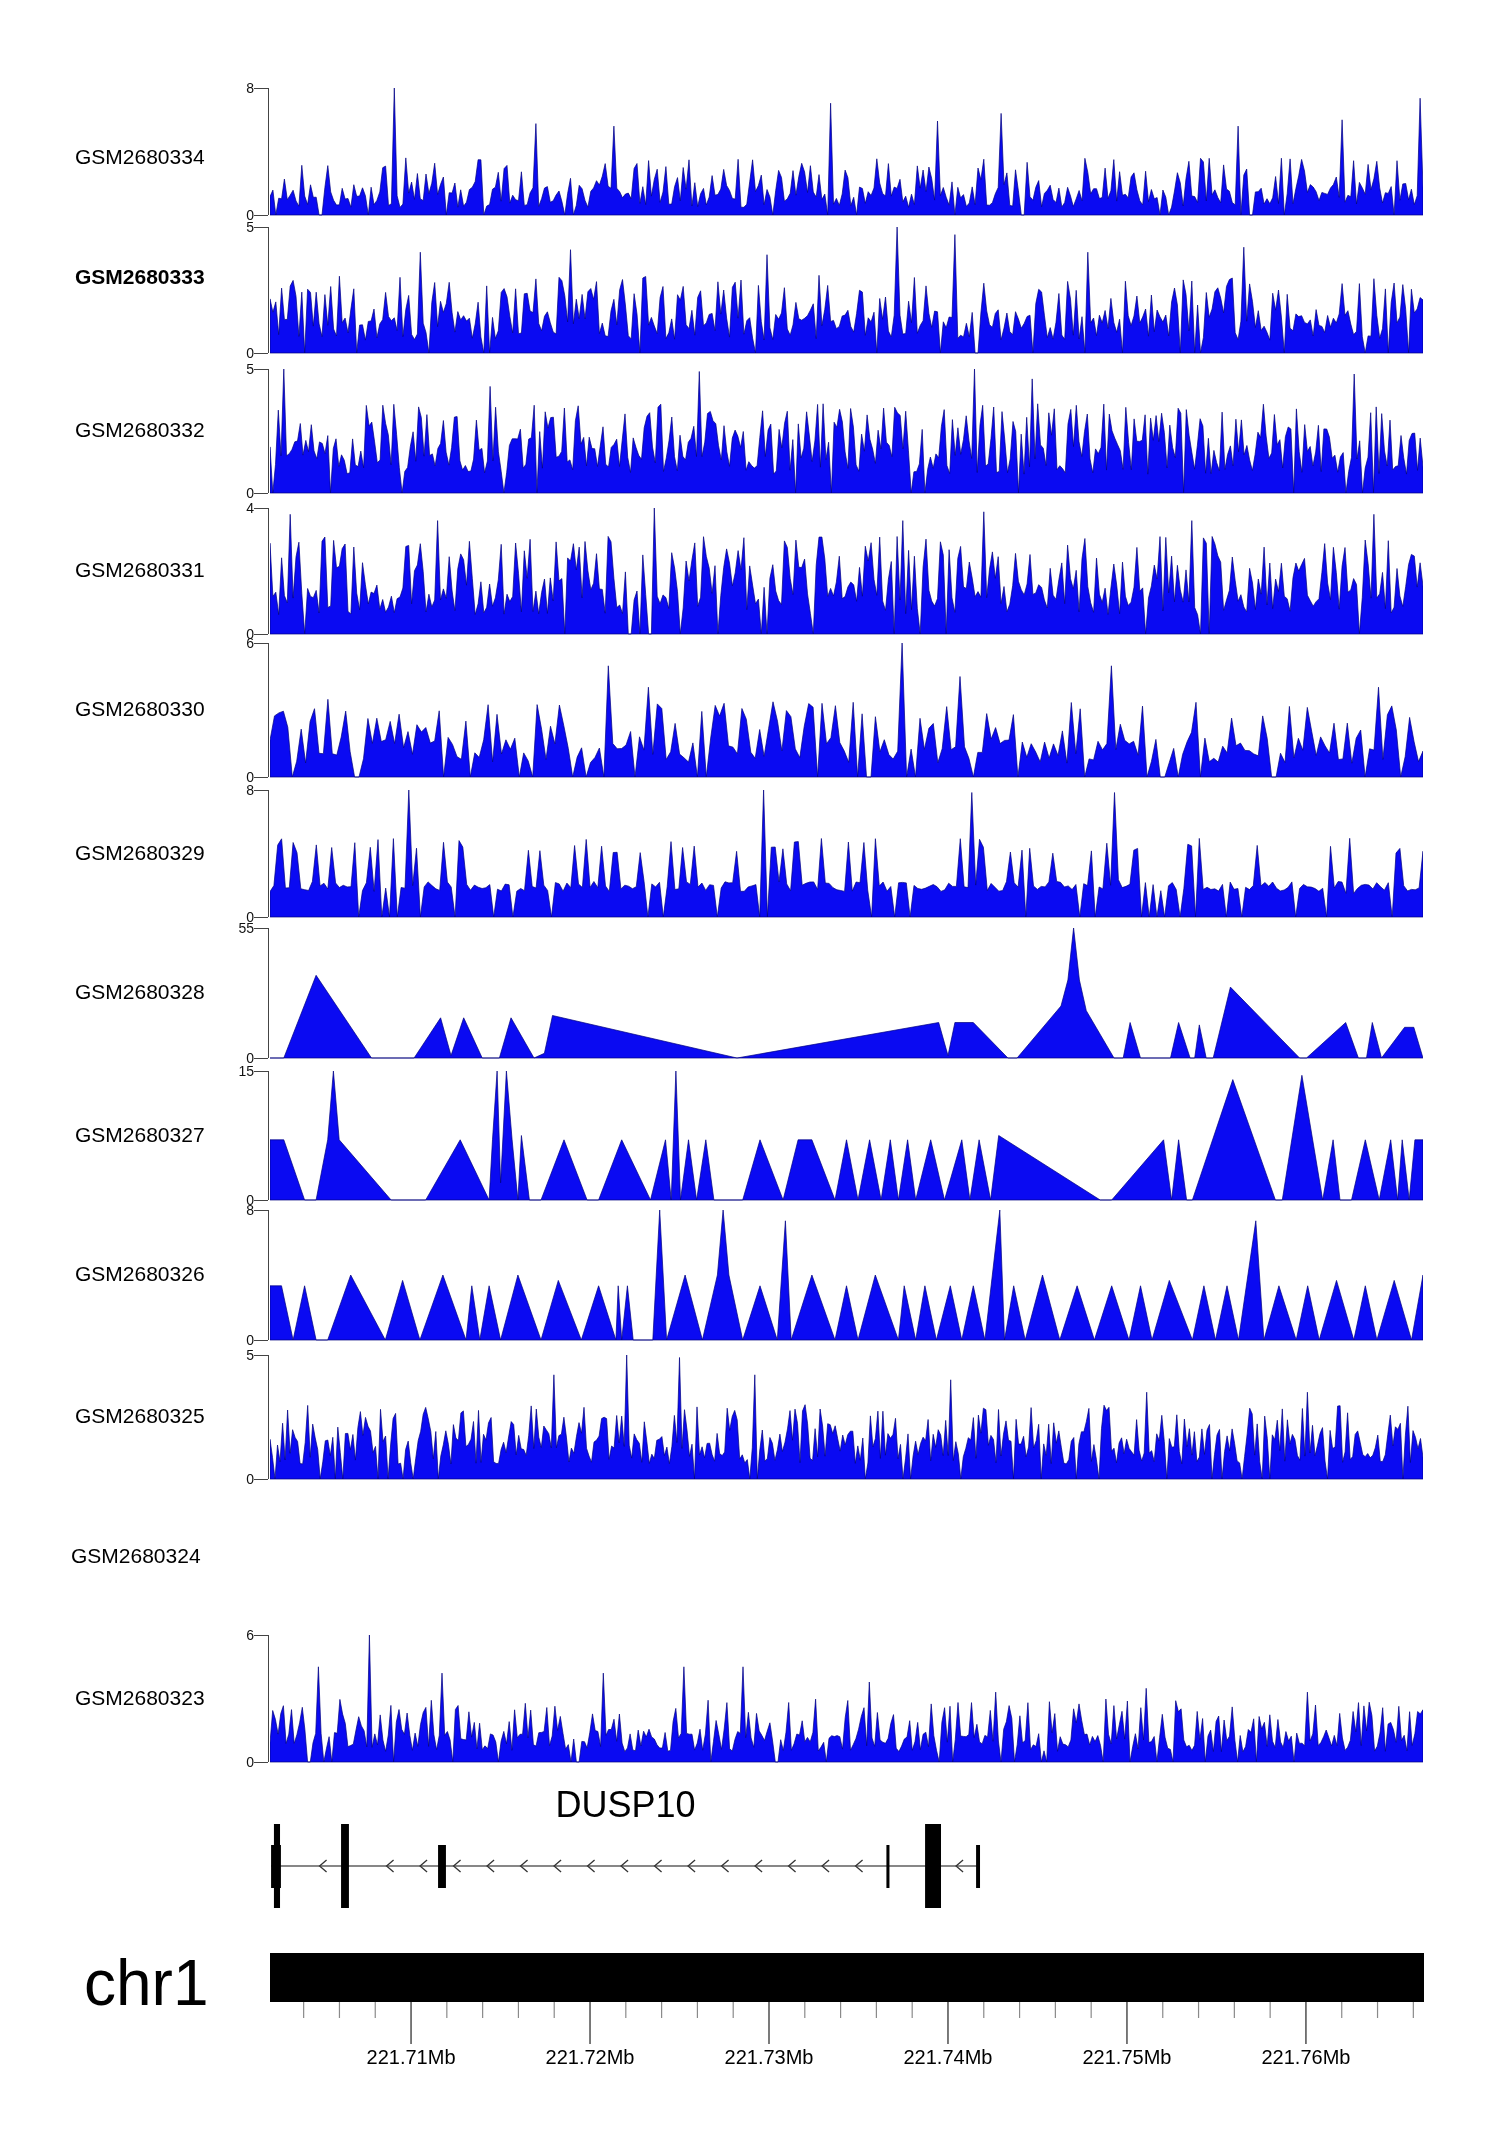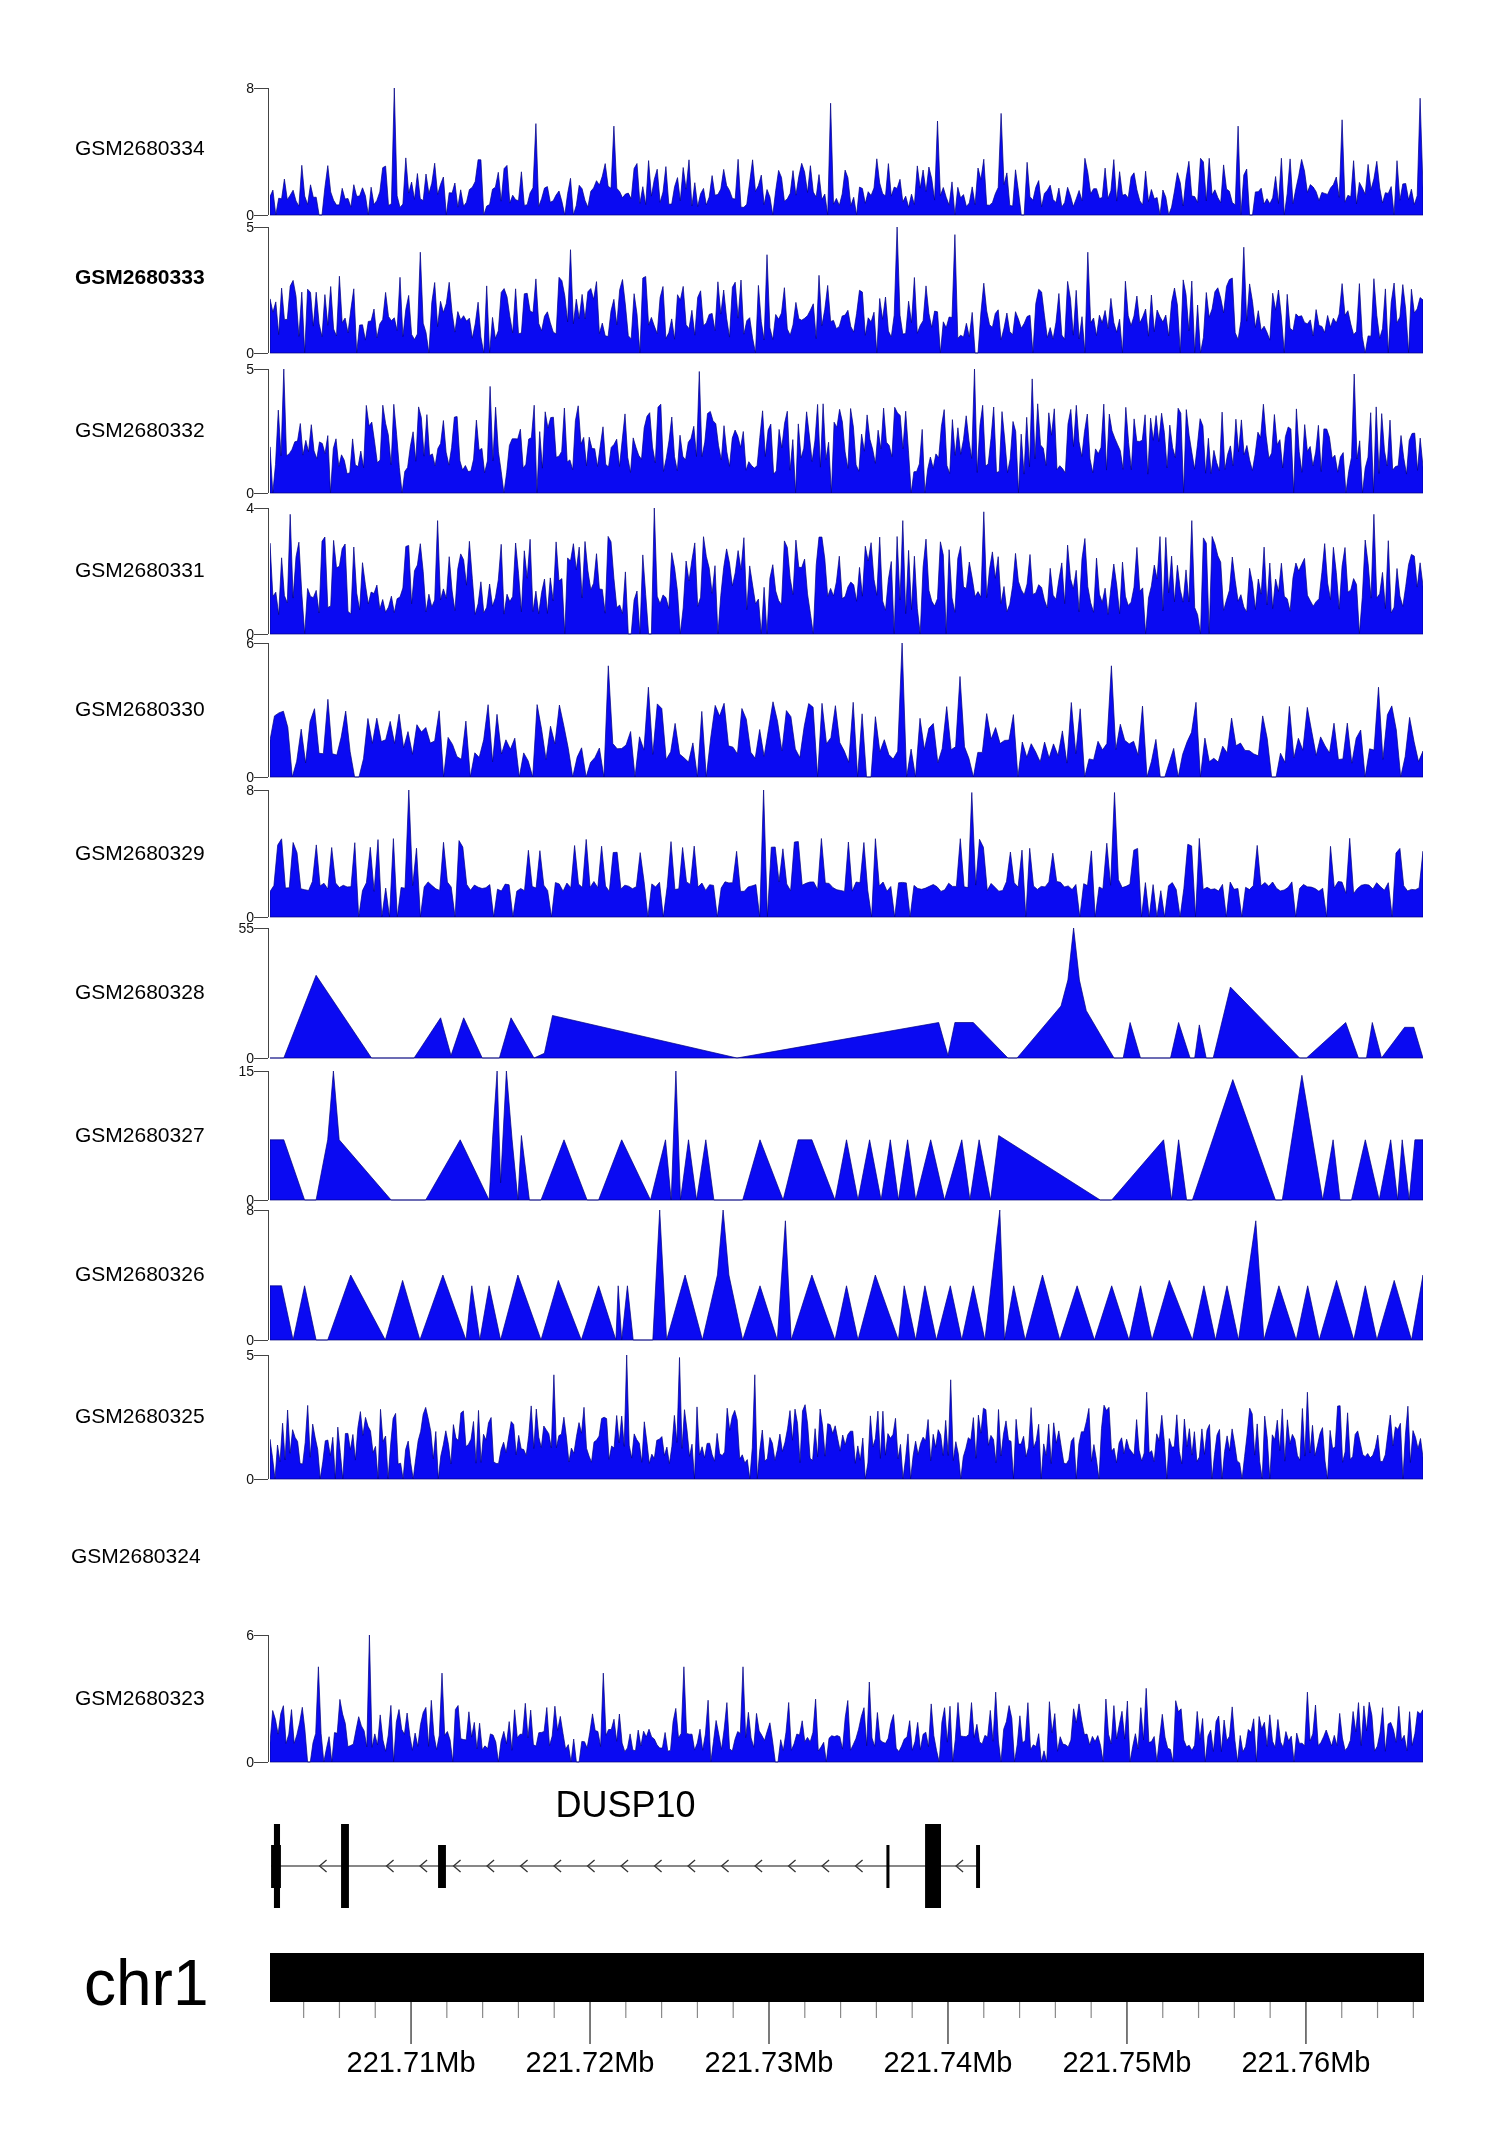--- a/index.html
+++ b/index.html
@@ -2,31 +2,31 @@
 <html><head>
 <meta charset="utf-8">
 <style>
   html,body{margin:0;padding:0;background:#ffffff;}
   body{width:1500px;height:2140px;position:relative;font-family:"Liberation Sans",sans-serif;color:#000;}
   #genome-view{position:absolute;left:0;top:0;width:1500px;height:2140px;overflow:hidden;}
   .gsm-label{position:absolute;font-size:21px;color:#000;white-space:nowrap;}
   .axis-num{position:absolute;font-size:14px;color:#111;text-align:right;width:50px;}
   .bracket-line{position:absolute;background:#444;}
   .track-svg{position:absolute;}
-  .tick-label{position:absolute;font-size:29px;color:#000;text-align:center;width:130px;white-space:nowrap;}
+  .tick-label{position:absolute;font-size:20px;color:#000;text-align:center;width:130px;white-space:nowrap;}
   #gene-label{position:absolute;font-size:36px;color:#000;text-align:center;width:220px;}
   #chrom-label{position:absolute;font-size:64px;color:#000;}
   #ideogram-bar{position:absolute;background:#000;}
 </style>
 </head>
 <body>
 
 <div id="genome-view">
   <div id="tracks">
-      <div class="gsm-label" style="left: 75px; top: 136px;">GSM2680334</div>
+      <div class="gsm-label" style="left: 75px; top: 145px;">GSM2680334</div>
       <div class="axis-num" style="left: 204px; top: 80px;">8</div>
       <div class="axis-num" style="left: 204px; top: 207px;">0</div>
       <div class="bracket-line" style="left: 268px; top: 88px; width: 1px; height: 127px;"></div>
       <div class="bracket-line" style="left: 254px; top: 88px; width: 14px; height: 1px;"></div>
       <div class="bracket-line" style="left: 254px; top: 215px; width: 14px; height: 1px;"></div>
       <svg class="track-svg" width="1153" height="128" style="left: 270px; top: 88px;">
         <polygon points="0,127 0.0,108.6 2.9,102.1 5.8,127.0 8.7,110.2 11.6,110.8 14.4,91.0 17.3,111.7 20.2,107.2 23.1,102.2 26.0,112.9 28.9,118.2 31.8,77.3 34.7,108.1 37.6,116.5 40.5,96.8 43.3,109.3 46.2,109.2 49.1,127.0 52.0,127.0 54.9,99.4 57.8,77.6 60.7,103.9 63.6,112.3 66.5,117.0 69.4,116.8 72.2,100.3 75.1,111.0 78.0,110.5 80.9,119.2 83.8,96.7 86.7,108.3 89.6,108.0 92.5,99.8 95.4,107.7 98.3,127.0 101.1,99.2 104.0,116.6 106.9,112.4 109.8,103.9 112.7,79.7 115.6,78.1 118.5,117.5 121.4,115.7 124.3,0.0 127.1,107.8 130.0,119.4 132.9,116.1 135.8,69.9 138.7,105.1 141.6,94.1 144.5,111.4 147.4,85.5 150.3,110.9 153.2,112.5 156.0,86.0 158.9,105.5 161.8,95.2 164.7,75.2 167.6,106.5 170.5,96.5 173.4,89.0 176.3,127.0 179.2,104.7 182.1,105.0 184.9,95.0 187.8,119.2 190.7,101.8 193.6,118.2 196.5,114.2 199.4,101.6 202.3,99.3 205.2,93.6 208.1,71.7 210.9,71.8 213.8,127.0 216.7,118.1 219.6,116.5 222.5,101.2 225.4,99.2 228.3,84.3 231.2,113.2 234.1,80.6 237.0,77.4 239.8,115.1 242.7,107.2 245.6,111.7 248.5,112.7 251.4,83.8 254.3,117.4 257.2,116.7 260.1,104.9 263.0,99.8 265.9,35.6 268.7,118.4 271.6,110.7 274.5,100.1 277.4,98.6 280.3,114.3 283.2,112.8 286.1,107.0 289.0,103.0 291.9,113.5 294.8,127.0 297.6,105.7 300.5,90.3 303.4,127.0 306.3,117.4 309.2,97.3 312.1,100.8 315.0,112.4 317.9,119.2 320.8,103.3 323.6,100.0 326.5,92.7 329.4,97.1 332.3,88.2 335.2,75.6 338.1,98.2 341.0,100.3 343.9,38.1 346.8,100.3 349.7,103.7 352.5,109.8 355.4,106.1 358.3,105.1 361.2,110.8 364.1,80.5 367.0,75.5 369.9,115.4 372.8,98.7 375.7,116.7 378.6,72.6 381.4,108.1 384.3,91.4 387.2,81.2 390.1,114.4 393.0,104.0 395.9,78.6 398.8,116.2 401.7,116.1 404.6,98.7 407.5,89.6 410.3,112.8 413.2,79.5 416.1,101.2 419.0,71.8 421.9,118.0 424.8,94.7 427.7,118.6 430.6,105.7 433.5,100.4 436.3,117.0 439.2,109.1 442.1,87.6 445.0,107.2 447.9,106.4 450.8,101.1 453.7,81.4 456.6,97.5 459.5,102.4 462.4,110.5 465.2,111.1 468.1,71.3 471.0,119.2 473.9,119.3 476.8,116.2 479.7,93.8 482.6,71.8 485.5,103.6 488.4,97.6 491.3,87.1 494.1,116.7 497.0,101.5 499.9,108.9 502.8,127.0 505.7,102.6 508.6,82.4 511.5,89.5 514.4,113.2 517.3,110.9 520.2,105.3 523.0,82.6 525.9,107.2 528.8,88.6 531.7,75.3 534.6,84.0 537.5,104.5 540.4,77.7 543.3,104.1 546.2,109.0 549.0,86.6 551.9,111.6 554.8,106.1 557.7,127.0 560.6,15.2 563.5,116.2 566.4,110.4 569.3,117.4 572.2,106.0 575.1,82.1 577.9,89.7 580.8,117.6 583.7,109.3 586.6,127.0 589.5,99.1 592.4,100.5 595.3,115.3 598.2,103.7 601.1,107.5 604.0,100.0 606.8,70.8 609.7,95.0 612.6,105.5 615.5,108.0 618.4,75.6 621.3,108.1 624.2,99.1 627.1,100.4 630.0,91.3 632.8,113.8 635.7,108.2 638.6,119.3 641.5,106.2 644.4,116.5 647.3,77.9 650.2,100.1 653.1,82.0 656.0,103.5 658.9,79.0 661.7,90.6 664.6,112.1 667.5,33.0 670.4,107.6 673.3,99.5 676.2,109.2 679.1,117.1 682.0,93.9 684.9,127.0 687.8,99.3 690.6,109.9 693.5,106.6 696.4,118.5 699.3,115.0 702.2,98.9 705.1,116.6 708.0,80.0 710.9,91.6 713.8,71.2 716.7,117.1 719.5,117.2 722.4,114.7 725.3,105.8 728.2,99.5 731.1,25.4 734.0,96.5 736.9,84.9 739.8,117.4 742.7,118.1 745.5,81.8 748.4,102.9 751.3,127.0 754.2,127.0 757.1,74.3 760.0,108.7 762.9,112.3 765.8,99.3 768.7,92.6 771.6,118.8 774.4,105.5 777.3,102.3 780.2,97.2 783.1,111.5 786.0,114.5 788.9,100.1 791.8,118.9 794.7,114.6 797.6,99.3 800.5,108.0 803.3,118.5 806.2,110.9 809.1,102.5 812.0,112.8 814.9,70.3 817.8,84.4 820.7,105.8 823.6,100.7 826.5,100.7 829.4,110.5 832.2,109.6 835.1,80.1 838.0,110.5 840.9,102.8 843.8,71.6 846.7,113.1 849.6,83.7 852.5,107.3 855.4,106.3 858.2,109.9 861.1,88.9 864.0,84.8 866.9,101.8 869.8,112.8 872.7,116.9 875.6,83.2 878.5,113.6 881.4,101.5 884.3,110.8 887.1,109.6 890.0,127.0 892.9,102.0 895.8,109.2 898.7,127.0 901.6,119.1 904.5,103.0 907.4,84.7 910.3,94.9 913.2,118.0 916.0,90.7 918.9,73.3 921.8,108.0 924.7,108.6 927.6,114.5 930.5,70.3 933.4,73.9 936.3,113.0 939.2,70.3 942.1,106.9 944.9,101.8 947.8,109.5 950.7,114.8 953.6,76.9 956.5,101.0 959.4,103.3 962.3,114.6 965.2,116.9 968.1,38.1 970.9,127.0 973.8,87.1 976.7,81.0 979.6,127.0 982.5,127.0 985.4,103.9 988.3,103.7 991.2,100.2 994.1,116.0 997.0,110.7 999.8,115.7 1002.7,109.8 1005.6,88.5 1008.5,115.5 1011.4,70.2 1014.3,127.0 1017.2,105.7 1020.1,70.9 1023.0,115.7 1025.9,100.6 1028.7,87.8 1031.6,71.4 1034.5,83.0 1037.4,104.5 1040.3,96.6 1043.2,99.0 1046.1,103.7 1049.0,112.6 1051.9,104.4 1054.7,105.4 1057.6,106.4 1060.5,100.0 1063.4,96.6 1066.3,89.0 1069.2,109.4 1072.1,31.8 1075.0,114.2 1077.9,107.3 1080.8,108.7 1083.6,72.7 1086.5,116.0 1089.4,94.4 1092.3,99.9 1095.2,106.2 1098.1,76.4 1101.0,101.6 1103.9,90.8 1106.8,73.3 1109.7,99.9 1112.5,115.0 1115.4,104.7 1118.3,105.4 1121.2,98.6 1124.1,127.0 1127.0,72.7 1129.9,112.2 1132.8,95.9 1135.7,95.5 1138.6,111.8 1141.4,101.2 1144.3,116.6 1147.2,107.7 1150.1,10.2 1153.0,99.7 1153,127" fill="#0a0af2" stroke="#000080" stroke-width="0.7"></polygon>
       </svg>
       <div class="gsm-label" style="left: 75px; top: 265px; font-weight: bold;">GSM2680333</div>
       <div class="axis-num" style="left: 204px; top: 219px;">5</div>

